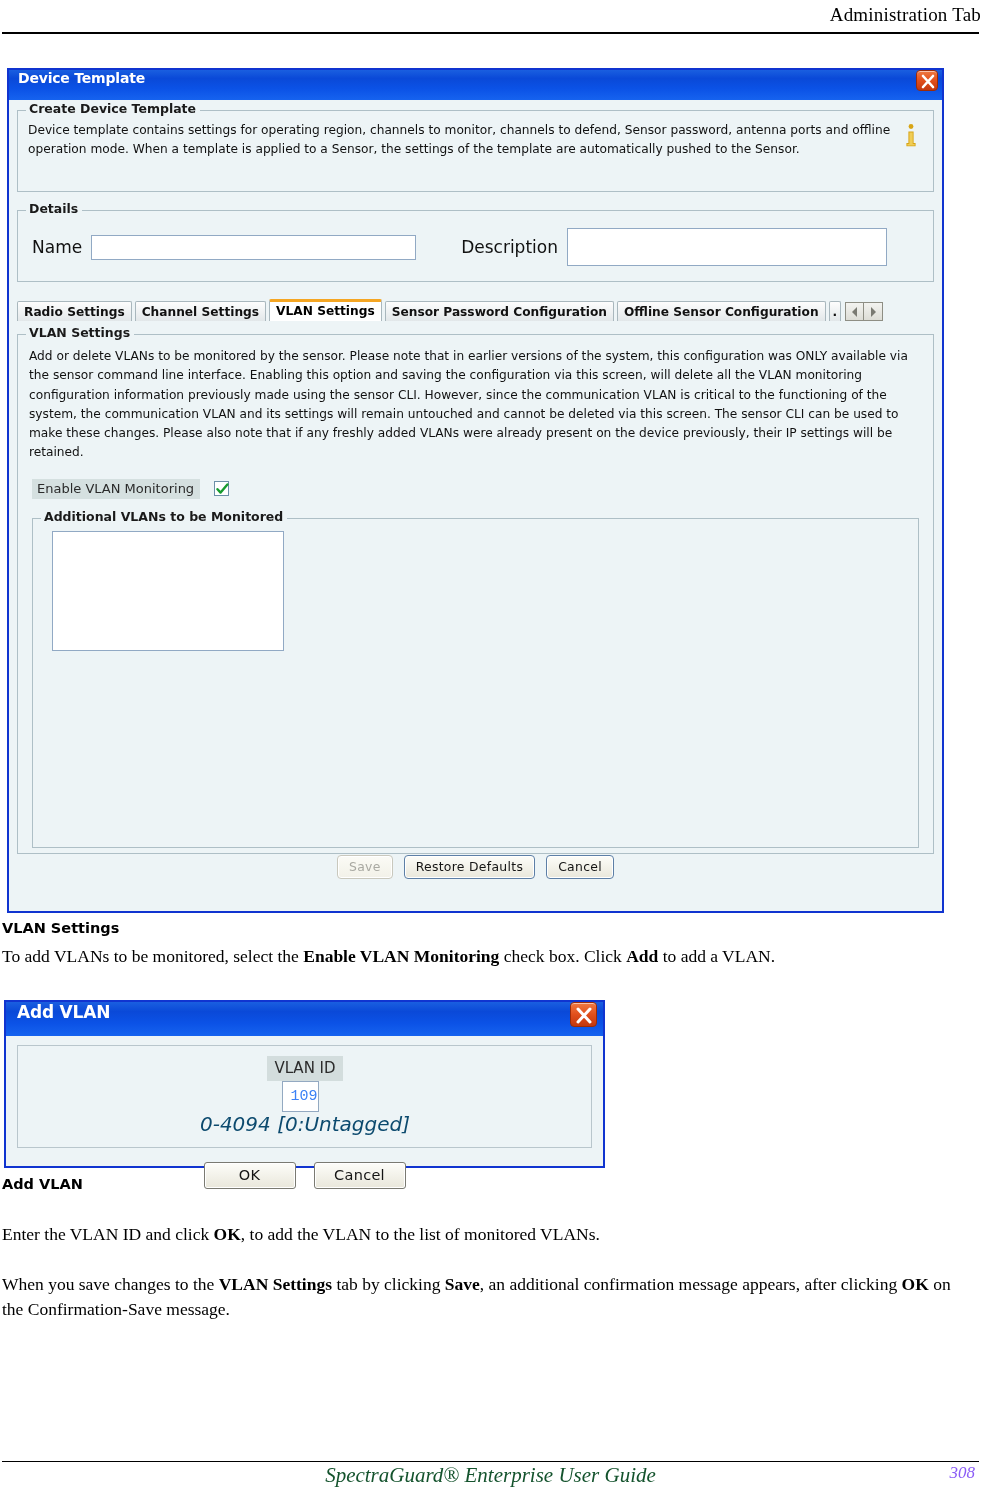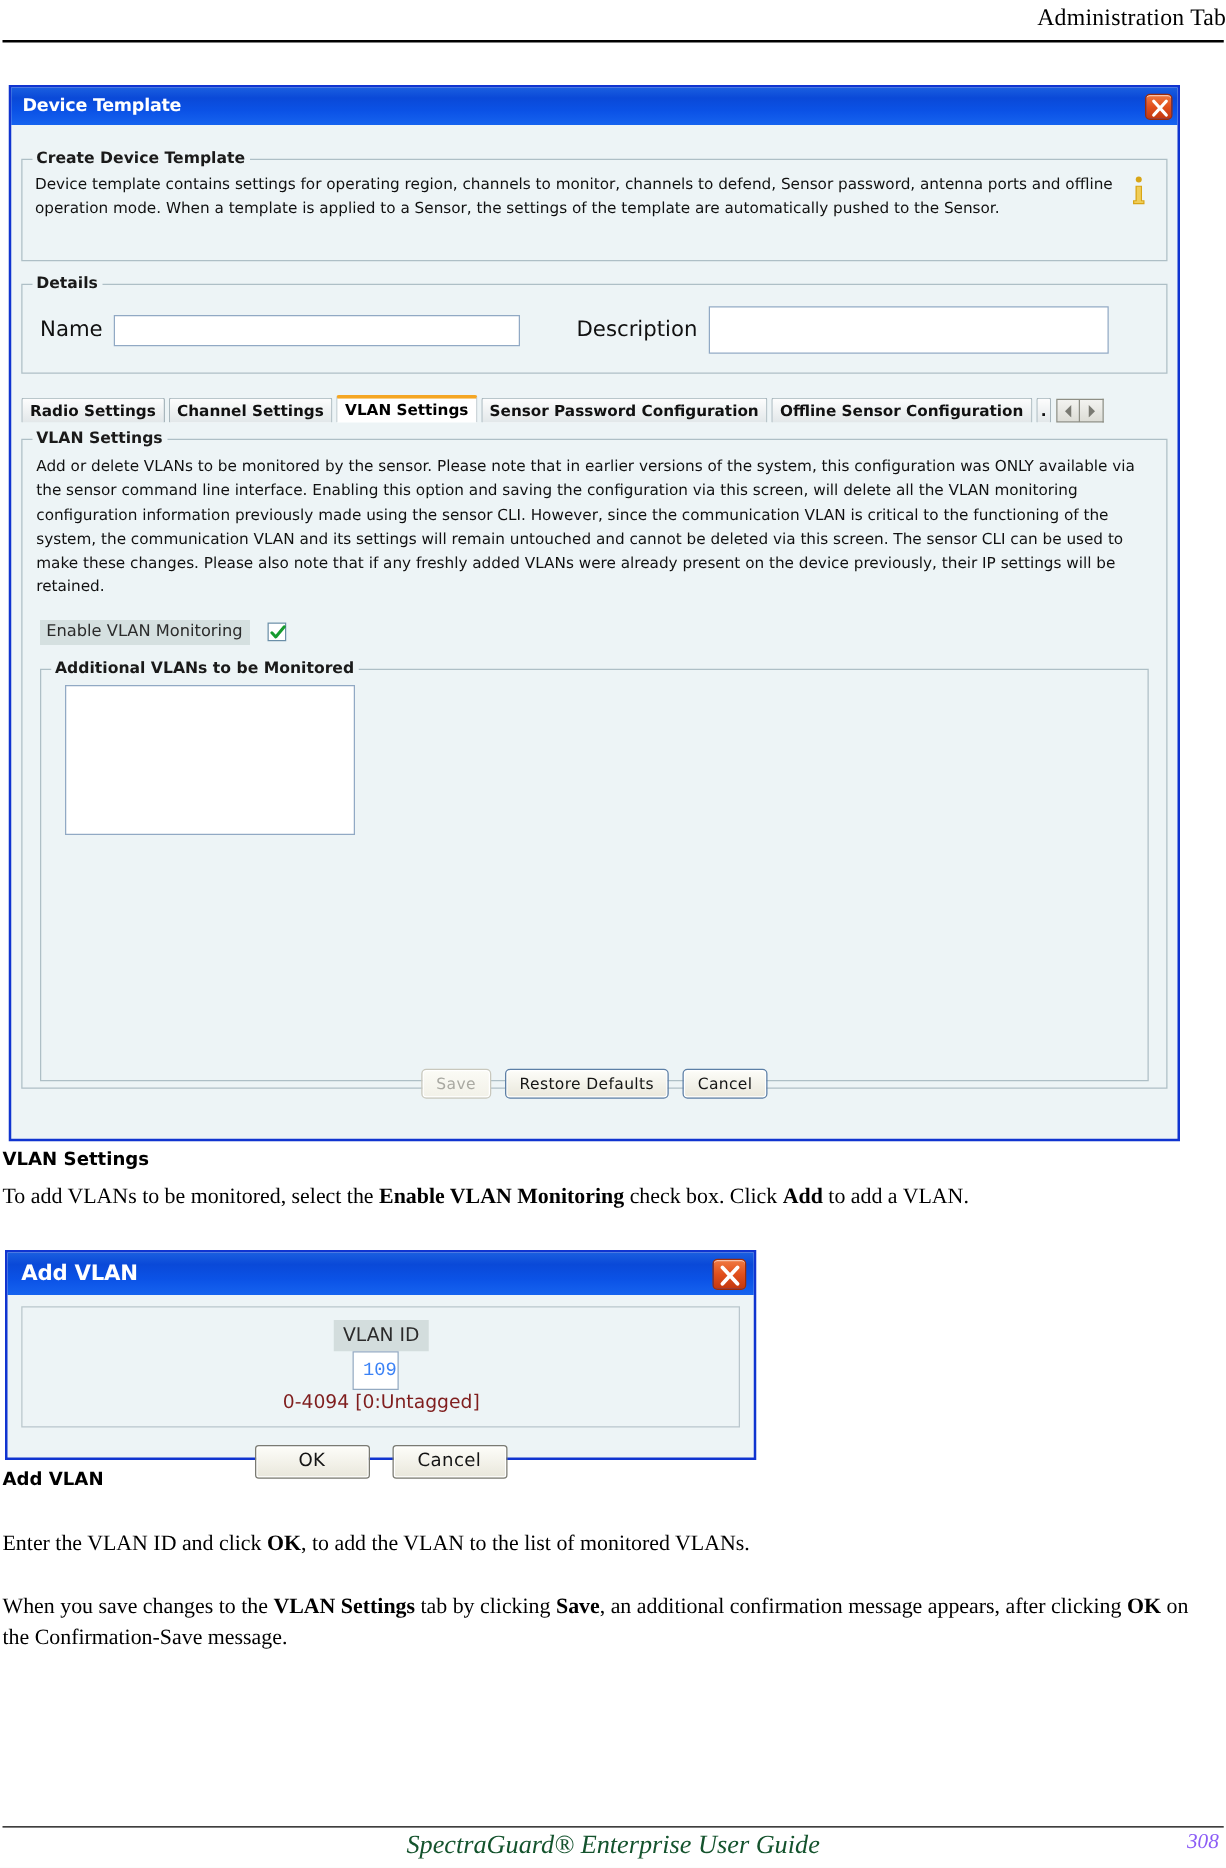--- a/index.html
+++ b/index.html
@@ -40,21 +40,21 @@
   .win {
     position: absolute;
     background: #edf4f6;
     border: 2px solid #1034d0;
     box-sizing: border-box;
   }
   .win-title {
     height: 30px;
     background: linear-gradient(to bottom, #1a5fe0 0%, #0a49d8 28%, #0b52e6 62%, #1663ef 100%);
     display: flex;
-    align-items: center;
+    align-items: flex-start;
     padding: 0 4px 0 9px;
     box-sizing: border-box;
   }
   .win-title-text {
     color: #ffffff;
     font-family: "DejaVu Sans", sans-serif;
     font-weight: bold;
     font-size: 14px;
     letter-spacing: -.2px;
     flex: 1;
@@ -102,21 +102,21 @@
     padding: 0 4px 0 3px;
     font-family: "DejaVu Sans", sans-serif;
     font-weight: bold;
     font-size: 12.5px;
     color: #1a1a1a;
     white-space: nowrap;
   }
 
   #create-device-template-group {
     height: 82px;
-    margin-top: 20px;
+    margin-top: 3px;
   }
   .cdt-inner {
     display: flex;
     padding: 10px 10px 0 10px;
   }
   .cdt-desc {
     flex: 1;
     font-family: "DejaVu Sans", sans-serif;
     font-size: 12.2px;
     line-height: 19px;
@@ -337,23 +337,24 @@
     box-sizing: border-box;
     font-family: Liberation Mono, monospace;
     font-size: 15px;
     color: #3b82f6;
     padding: 0 0 0 7px;
     line-height: 29px;
     margin-right: 9px;
   }
   .avw-hint {
     font-family: "DejaVu Sans", sans-serif;
-    font-size: 15px;
-    color: #7f1d1d;
+    font-size: 20px;
+    color: #0c4a6e;
     white-space: nowrap;
+    font-style: italic;
   }
   .avw-buttons {
     display: flex;
     justify-content: center;
     gap: 18px;
     margin-top: 14px;
   }
   .avw-buttons .btn {
     font-size: 14.5px;
     width: 92px;

